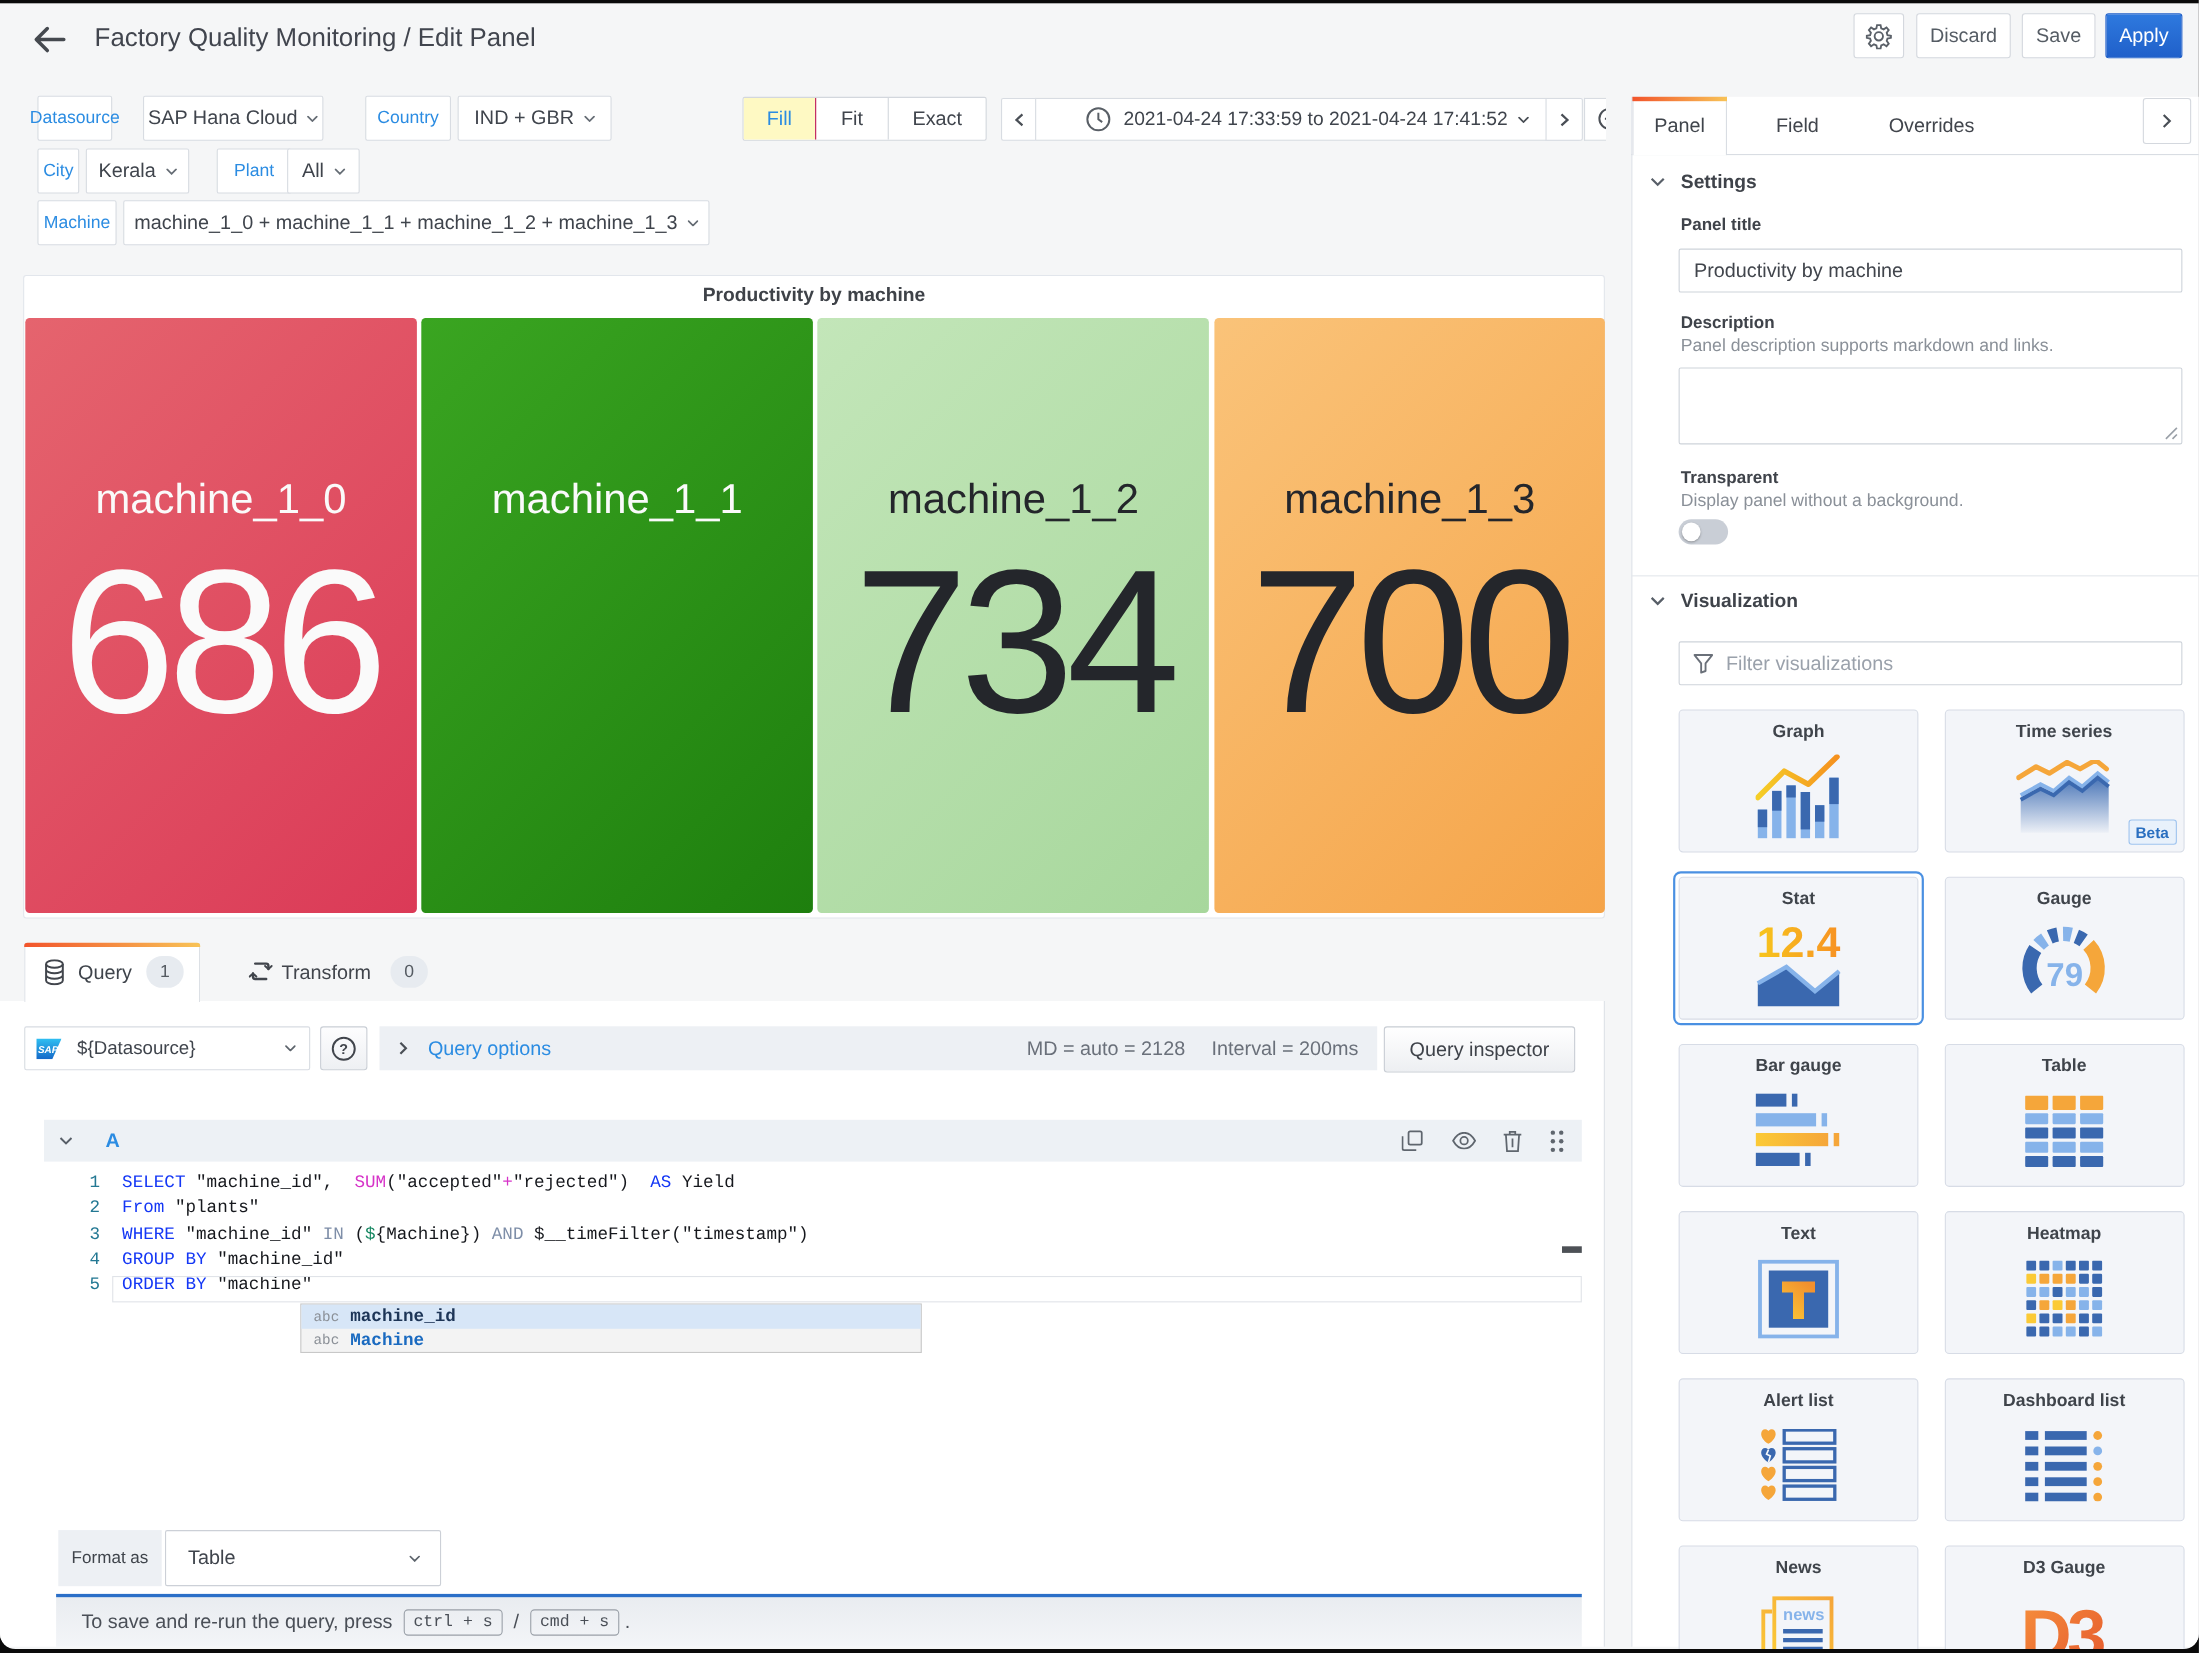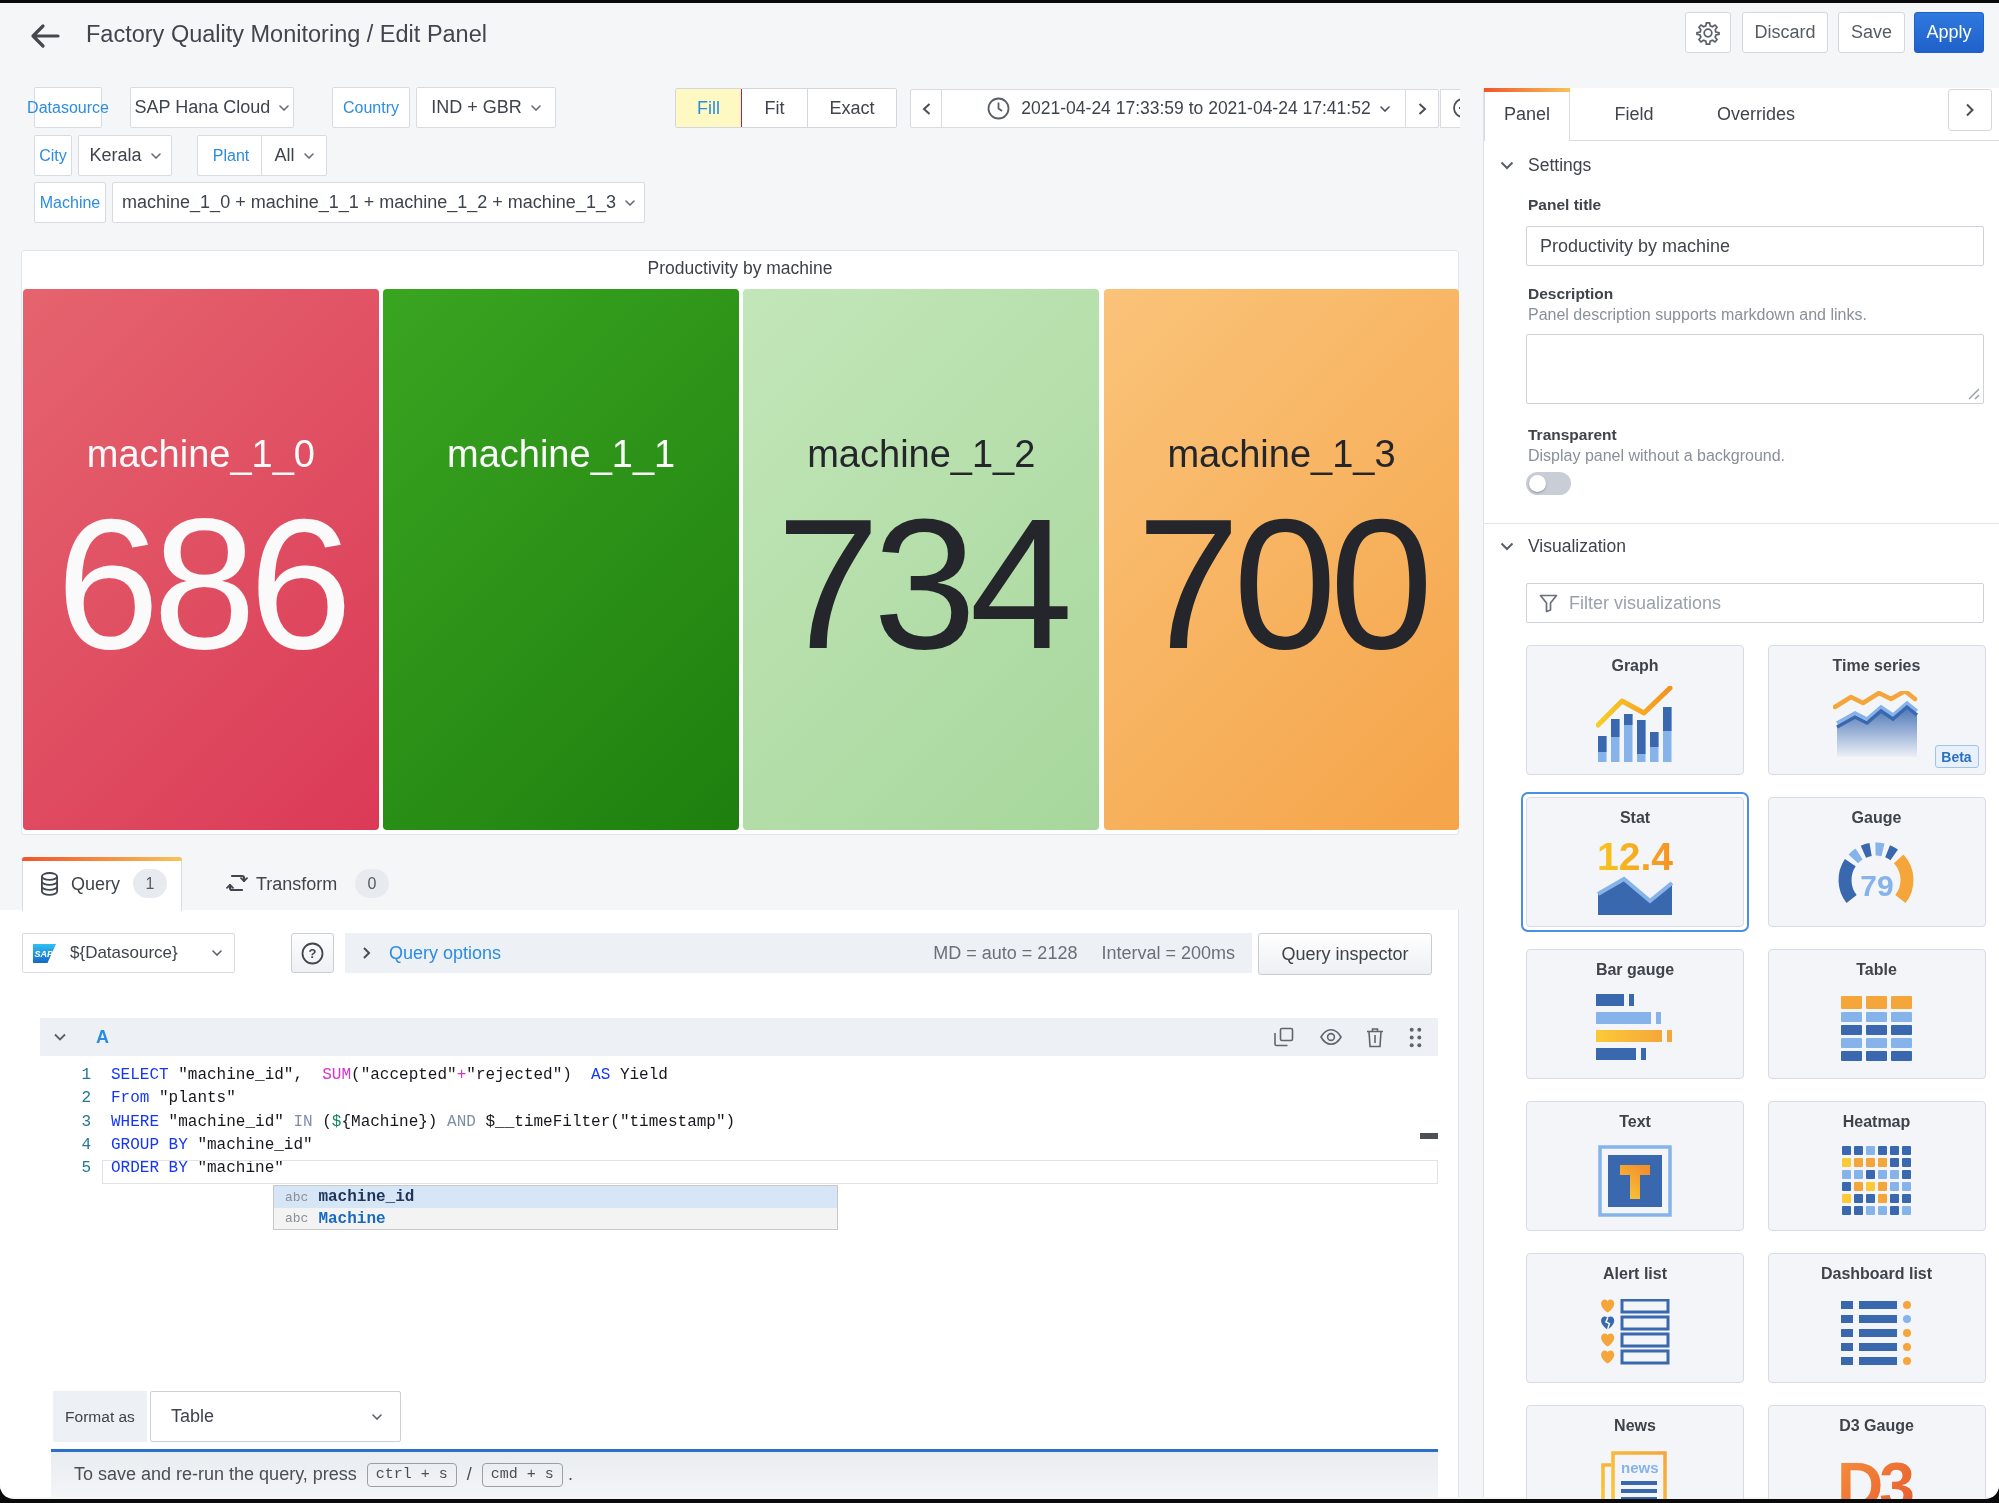--- a/index.html
+++ b/index.html
@@ -3,21 +3,21 @@
 *{margin:0;padding:0;box-sizing:border-box}
 html,body{width:1999px;height:1503px}
 body{background:#0a0a0a;font-family:"Liberation Sans",sans-serif;position:relative;overflow:hidden}
 #app{position:absolute;left:0;top:0;width:1999px;height:1499px;background:#f5f6f7;border-radius:0 0 14px 14px;overflow:hidden}
 .a{position:absolute}
 .box{position:absolute;background:#fff;border:1px solid #d8dce2;border-radius:2px;display:flex;align-items:center;justify-content:center}
 .lbl{color:#2b8ce2;font-size:16px}
 .val{color:#3f444c;font-size:18px;white-space:nowrap}
 .car{width:10px;height:6px;margin-left:9px;flex:0 0 auto}
 .btn{position:absolute;background:#fff;border:1px solid #d4d8de;border-radius:3px;display:flex;align-items:center;justify-content:center;color:#555c64;font-size:18px;font-weight:500}
-.bold{font-weight:400}
+.bold{font-weight:700}
 .tile{position:absolute;border-radius:4px;text-align:center}
 .tlab{position:absolute;width:100%;text-align:center;font-size:38px}
 .tnum{position:absolute;width:100%;text-align:center;font-size:186px;letter-spacing:-7px;line-height:1}
 .card{position:absolute;width:218px;height:130px;background:#f3f5f9;border:1px solid #d7dce6;border-radius:4px}
 .ctit{position:absolute;top:11px;width:100%;text-align:center;font-size:16px;font-weight:700;color:#3f444b}
 .mono{font-family:"Liberation Mono",monospace}
 .sb-lab{position:absolute;font-size:15.5px;font-weight:700;color:#3f434a}
 .sb-help{position:absolute;font-size:16px;color:#8a9098}
 .inp{position:absolute;background:#fff;border:1px solid #ced3da;border-radius:2px}
 </style></head><body>
@@ -144,21 +144,21 @@
       <g fill="none" stroke="#41454c" stroke-width="2.2" stroke-linecap="round" stroke-linejoin="round">
         <path d="M6 4 H16 A2 2 0 0 1 18 6 V9"></path>
         <path d="M18 9 L15 6.2 M18 9 L21 6.2" stroke-width="1.8"></path>
         <path d="M16 18 H6 A2 2 0 0 1 4 16 V13"></path>
         <path d="M4 13 L1 15.8 M4 13 L7 15.8" stroke-width="1.8"></path>
       </g>
     </svg>
 <div class="a" style="left:256px;top:874px;font-size:18px;color:#41454c">Transform</div>
 <div class="a" style="left:355px;top:869px;width:34px;height:29px;background:#e7ebf0;border-radius:15px;display:flex;align-items:center;justify-content:center;font-size:16px;color:#555b62">0</div>
 
-<div class="box" style="left:22px;top:933px;width:213px;height:40px;justify-content:flex-start">
+<div class="box" style="left:22px;top:933px;width:260px;height:40px;justify-content:flex-start">
  <svg width="23" height="19" viewBox="0 0 23 19" style="margin-left:10px">
         <defs>
           <linearGradient id="sapg" x1="0" y1="0" x2="0" y2="1">
             <stop offset="0" stop-color="#2fc0f2"></stop>
             <stop offset="1" stop-color="#1468c8"></stop>
           </linearGradient>
         </defs>
         <path d="M0 0 H23 L14.5 19 H0 Z" fill="url(#sapg)"></path>
         <text x="1.5" y="13" font-family="Liberation Sans" font-weight="700" font-style="italic" font-size="9" fill="#fff">SAP</text>
       </svg>

